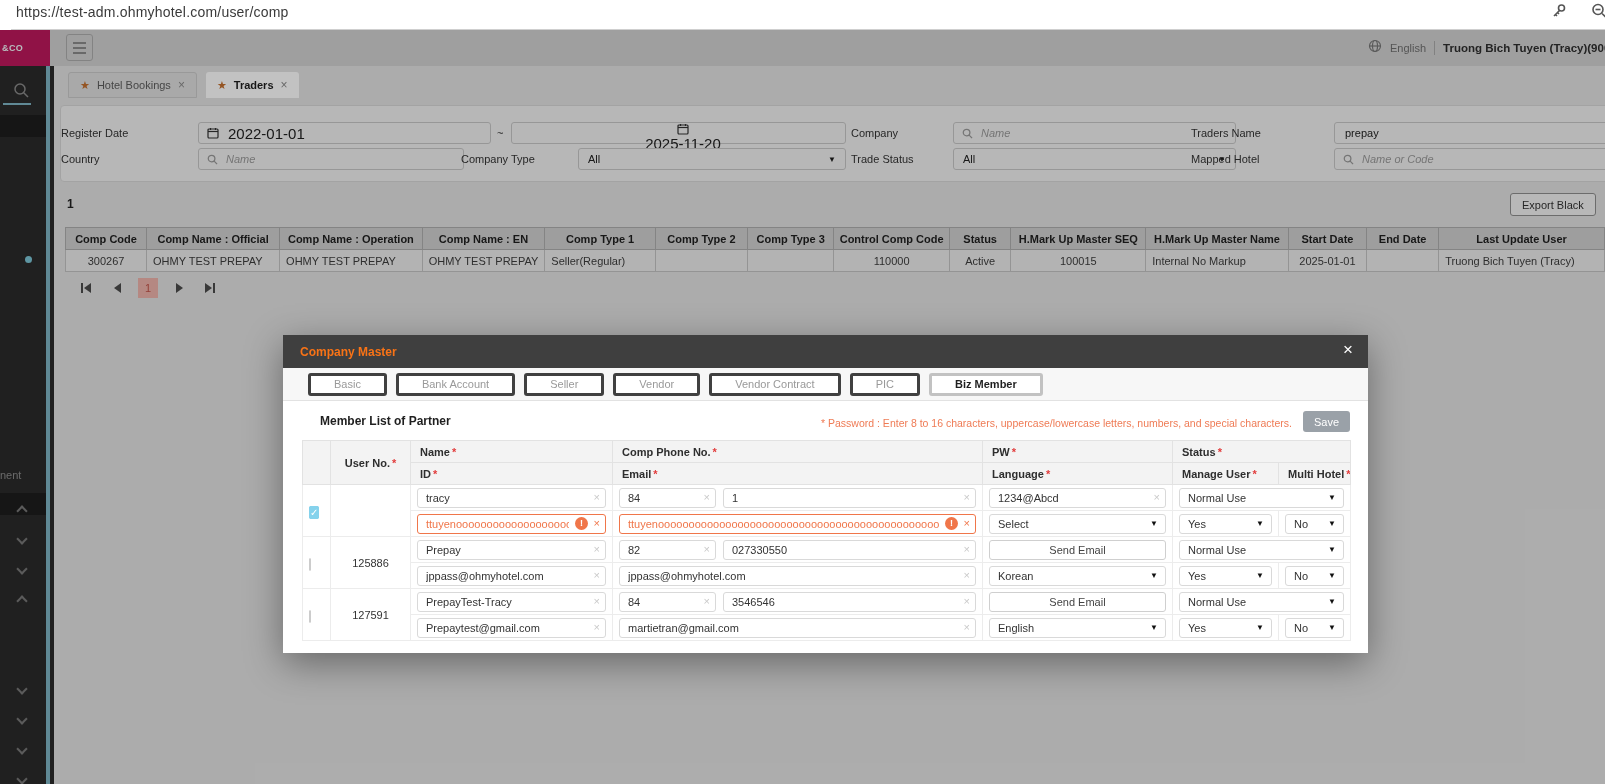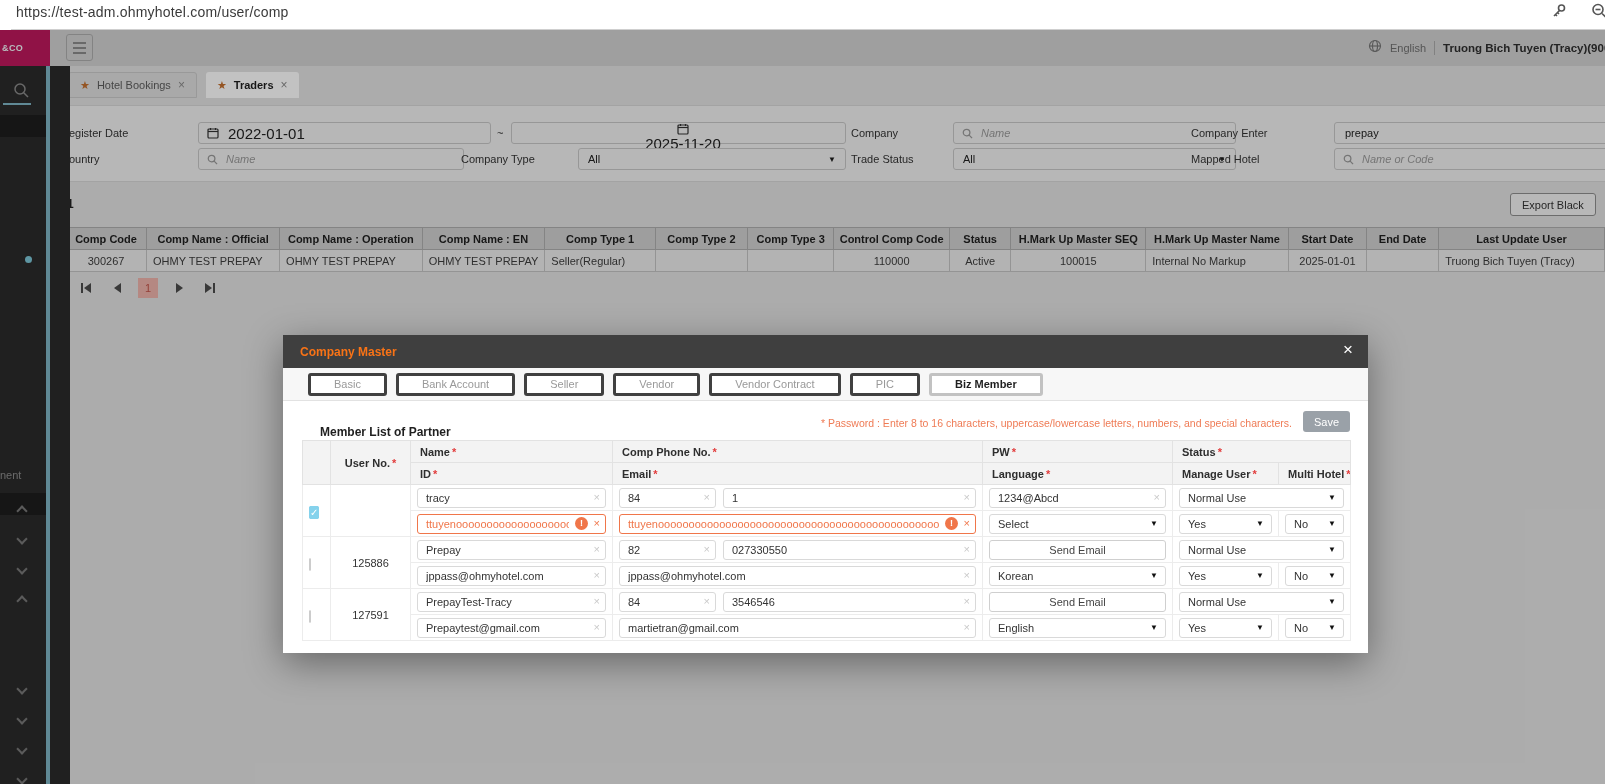--- a/index.html
+++ b/index.html
@@ -21,21 +21,21 @@
   .logo span { position:absolute; left:2px; top:13px; color:#f2f7f8; font-size:9px; font-weight:bold; letter-spacing:.4px; }
   .hamburger { position:absolute; left:66px; top:4px; width:27px; height:27px; border:1px solid #adadad; border-radius:3px; background:transparent; display:flex; flex-direction:column; justify-content:center; align-items:center; gap:3px; cursor:pointer; }
   .hamburger i { display:block; width:13px; height:2px; background:#8b8b8b; }
   .header-right { position:absolute; left:1368px; top:0; width:300px; height:36px; display:flex; align-items:center; gap:8px; white-space:nowrap; overflow:hidden; }
   .header-right .lang { font-size:11px; color:#6f6f6f; }
   .header-right .divider { width:1px; height:14px; background:#aaa; }
   .header-right .user { font-size:11.5px; font-weight:bold; color:#2e2e2e; }
   .globe svg { stroke:#777; fill:none; stroke-width:1.2; }
 
   
-  .sidebar { position:absolute; left:0; top:36px; width:70px; height:718px; background:#2b2b2b; z-index:5; overflow:hidden; }
+  .sidebar { position:absolute; left:0; top:36px; width:54px; height:718px; background:#2b2b2b; z-index:5; overflow:hidden; }
   .teal-strip { position:absolute; left:46px; top:36px; width:4px; height:718px; background:#7fb4c4; z-index:5; }
   .sb-search { position:absolute; left:13px; top:16px; }
   .sb-search svg { stroke:#8a8a8a; fill:none; stroke-width:1.5; }
   .sb-underline { position:absolute; left:3px; top:37px; width:28px; height:2px; background:#7fb4c4; }
   .sb-selected { position:absolute; left:0; width:46px; height:22px; background:#1d1d1d; }
   .sb-dot { position:absolute; left:25px; top:190px; width:7px; height:7px; border-radius:50%; background:#7cc6d6; }
   .sb-fragment { position:absolute; left:0px; top:403px; font-size:11px; color:#8d8d8d; white-space:nowrap; }
   .chev { position:absolute; left:18px; width:8px; height:8px; border-left:2px solid #787878; border-bottom:2px solid #787878; }
   .chev.down { transform:rotate(-45deg); }
   .chev.up { transform:rotate(135deg); }
@@ -78,21 +78,21 @@
 
   
   .modal { position:absolute; left:283px; top:305px; width:1085px; height:318px; background:#fff; z-index:60; box-shadow:0 10px 35px rgba(0,0,0,.4); }
   .m-header { position:relative; height:33px; background:#3f3f3f; display:flex; align-items:center; }
   .m-title { margin-left:17px; color:#f97316; font-size:12px; font-weight:bold; }
   .m-close { position:absolute; right:15px; top:6px; color:#fff; font-size:17px; line-height:1; cursor:pointer; }
   .m-tabs { height:33px; background:#f7f7f7; border-bottom:1px solid #e2e2e2; display:flex; align-items:center; gap:9px; padding-left:25px; }
   .m-tab { height:23px; padding:0 23px; background:#fff; border:3px solid #404040; border-radius:3px; font-size:11px; color:#999; display:flex; align-items:center; cursor:pointer; font-family:inherit; }
   .m-tab.active { color:#1f1f1f; font-weight:bold; border-color:#c2c2c2; }
   .m-section { position:relative; height:39px; }
-  .m-section-title { position:absolute; left:19px; top:24px; font-size:12px; font-weight:bold; color:#1f1f1f;padding-left:18px; }
+  .m-section-title { position:absolute; left:19px; top:13px; font-size:12px; font-weight:bold; color:#1f1f1f;padding-left:18px; }
   .m-note { position:absolute; right:76px; top:16px; font-size:10.5px; color:#ef7b55; }
   .m-save { position:absolute; right:18px; top:10px; width:47px; height:21px; background:#9aa1a8; border:none; border-radius:3px; color:#fff; font-size:11px; cursor:pointer; font-family:inherit; }
 
   .m-table { margin-left:19px; border-collapse:collapse; table-layout:fixed; width:1048px; }
   .m-table th { background:#f3f3f3; border:1px solid #e2e2e2; font-size:11px; font-weight:bold; color:#2e2e2e; text-align:left; padding:0 9px; height:22px; white-space:nowrap; overflow:hidden; }
   .m-table th.ctr { text-align:center; padding:0 2px; }
   .m-table td { border:1px solid #ececec; height:26px; padding:0 6px; background:#fff; vertical-align:middle; overflow:hidden; }
   .req { color:#e23b3b; margin-left:2px; }
   .userno { font-size:11px; color:#333; text-align:center; }
   .cb { width:15px; height:15px; border:1px solid #ccc; border-radius:2px; background:#fff; margin:0 auto; text-align:center; font-size:10px; line-height:15px; color:#fff; cursor:pointer; }
@@ -218,21 +218,21 @@
         <span>2025-11-20</span>
       </div>
       <span class="f-lbl" style="left:790px; width:92px; top:16px;">Company</span>
       <div class="f-input" style="left:892px; top:16px; width:283px;">
         <svg width="11" height="11" viewBox="0 0 12 12" style="stroke:#9a9a9a; fill:none; stroke-width:1.4;">
             <circle cx="5" cy="5" r="3.6"></circle>
             <line x1="7.8" y1="7.8" x2="11" y2="11"></line>
           </svg>
         <input placeholder="Name" style="">
       </div>
-      <span class="f-lbl" style="left:1130px; width:135px; top:16px;">Company Enter</span>
+      <span class="f-lbl" style="left:1130px; width:135px; top:16px;">Traders Name</span>
       <div class="f-input" style="left:1273px; top:16px; width:283px;">
         <input style="padding-left: 10px;" value="prepay">
       </div>
 
       <span class="f-lbl" style="left:0; width:90px; top:42px;">Country</span>
       <div class="f-input" style="left:137px; top:42px; width:266px;">
         <svg width="11" height="11" viewBox="0 0 12 12" style="stroke:#9a9a9a; fill:none; stroke-width:1.4;">
             <circle cx="5" cy="5" r="3.6"></circle>
             <line x1="7.8" y1="7.8" x2="11" y2="11"></line>
           </svg>

